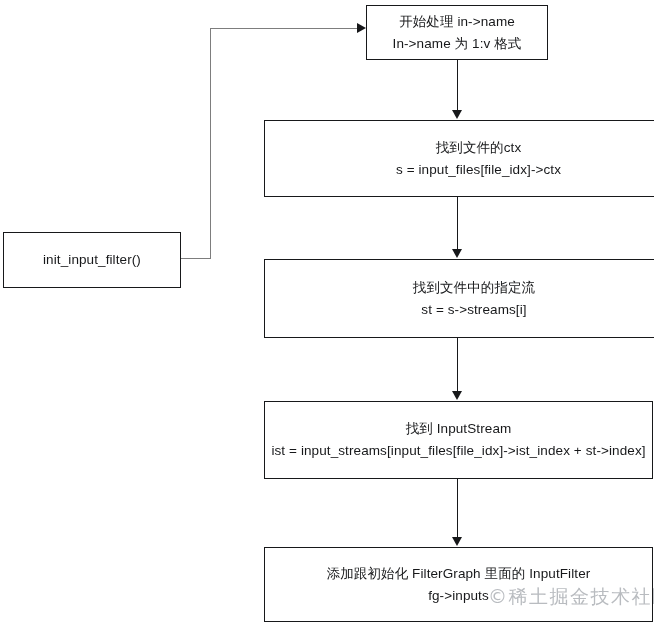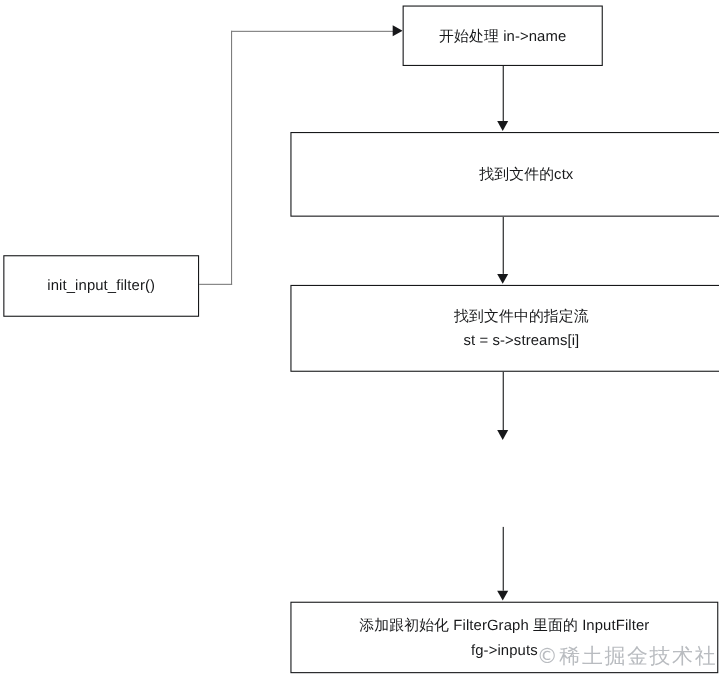--- a/index.html
+++ b/index.html
@@ -104,33 +104,39 @@
   <div class="arrow-down" style="left:451.5px; top:249px;"></div>
 
   <div class="conn conn-v" style="left:456.5px; top:338px; height:53px;"></div>
   <div class="arrow-down" style="left:451.5px; top:391px;"></div>
 
   <div class="conn conn-v" style="left:456.5px; top:479px; height:58px;"></div>
   <div class="arrow-down" style="left:451.5px; top:537px;"></div>
 
   <div class="node node-start" style="left:366px; top:5px; width:182px; height:55px;">
     <span class="line1">开始处理 in-&gt;name</span>
+    <span class="line2">In-&gt;name 为 1:v 格式</span>
   </div>
 
   <div class="node node-wide" style="left:264px; top:120px; width:429px; height:77px;">
     <span class="line1">找到文件的ctx</span>
+    <span class="line2">s = input_files[file_idx]-&gt;ctx</span>
   </div>
 
   <div class="node node-wide" style="left:264px; top:259px; width:420px; height:79px;">
     <span class="line1">找到文件中的指定流</span>
     <span class="line2">st = s-&gt;streams[i]</span>
   </div>
 
+  <div class="node node-wide" style="left:264px; top:401px; width:389px; height:78px;">
+    <span class="line1">找到 InputStream</span>
+    <span class="line2">ist = input_streams[input_files[file_idx]-&gt;ist_index + st-&gt;index]</span>
+  </div>
 
-  <div class="node node-wide" style="left:264px; top:547px; width:389px; height:65px;">
+  <div class="node node-wide" style="left:264px; top:547px; width:389px; height:75px;">
     <span class="line1">添加跟初始化 FilterGraph 里面的 InputFilter</span>
     <span class="line2">fg-&gt;inputs</span>
   </div>
 
   <div class="node node-call" style="left:3px; top:232px; width:178px; height:56px;">
     <span class="line1">init_input_filter()</span>
   </div>
 
   <div class="watermark" style="left:463px; top:584px;margin-left:25px;">©稀土掘金技术社区</div>
 

